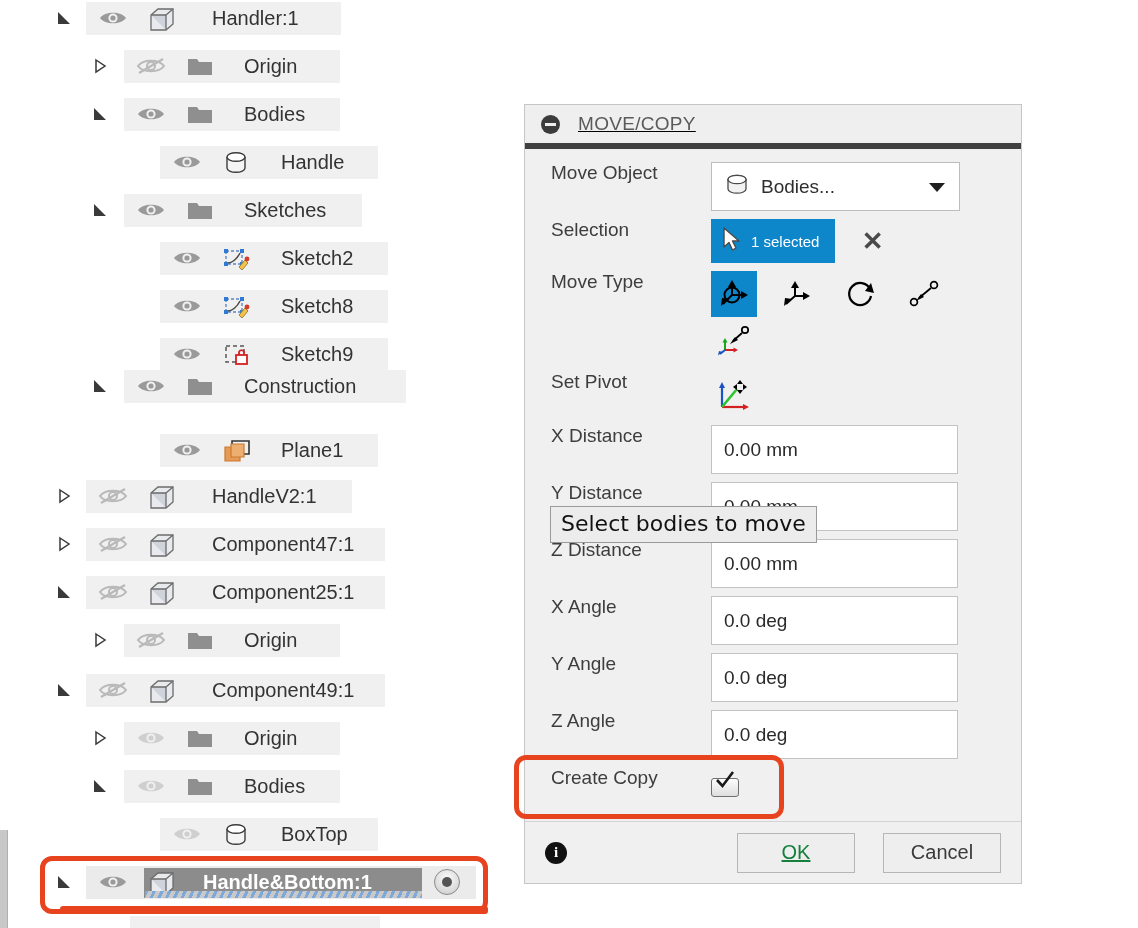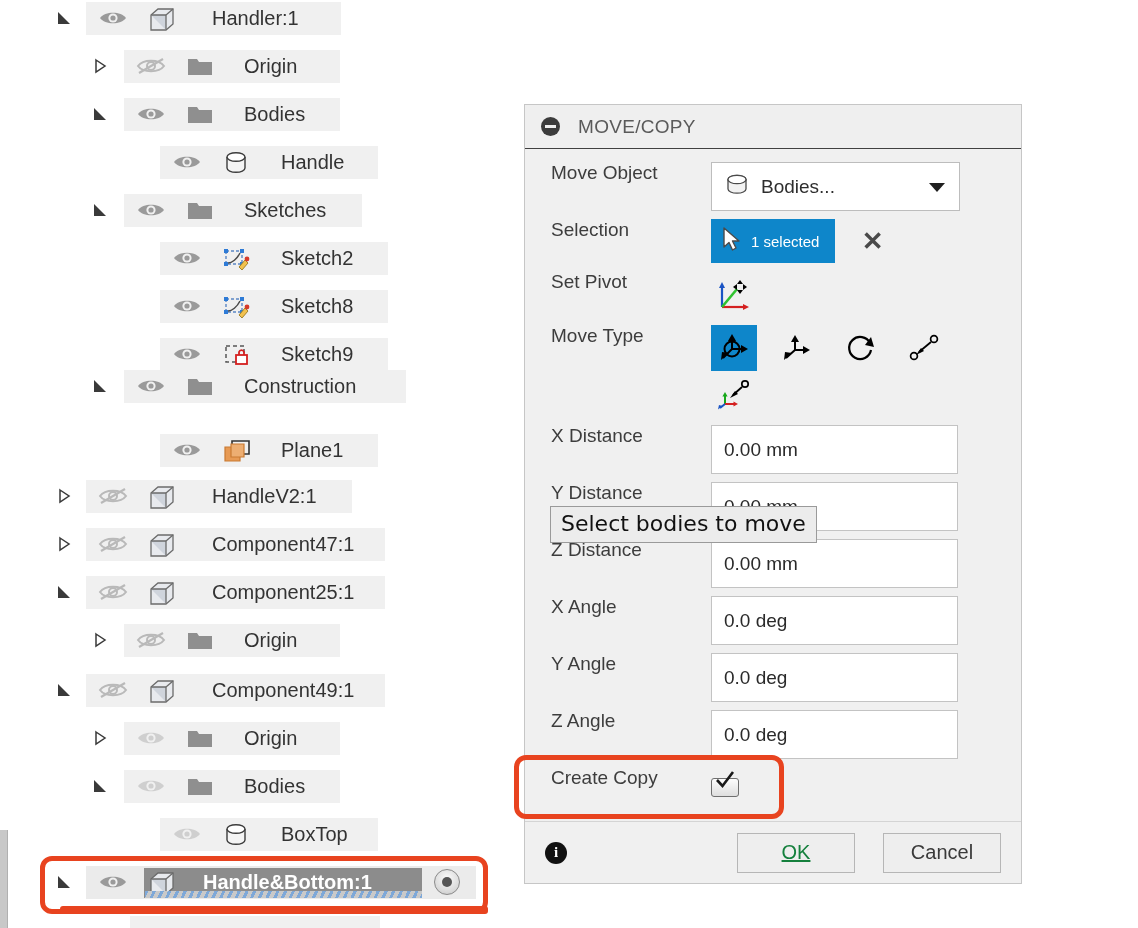--- a/index.html
+++ b/index.html
@@ -130,25 +130,26 @@
     left: 524px;
     top: 104px;
     width: 498px;
     background: #f0f0f0;
     border: 1px solid #c6c6c6;
     box-sizing: border-box;
   }
   .dlg-header {
     height: 44px;
     background: #efefef;
-    border-bottom: 1px solid #404040;
+    border-bottom: 6px solid #404040;
     display: flex;
     align-items: center;
     padding-left: 16px;
     box-sizing: border-box;
+    text-decoration: underline;
   }
   .collapse-icon {
     width: 19px; height: 19px;
     border-radius: 50%;
     background: #3c3c3c;
     position: relative;
     flex: 0 0 auto;
   }
   .collapse-icon::after {
     content: "";
@@ -705,20 +706,78 @@
       <div class="fctl">
         <span class="sel-btn">
           <span>
             <svg width="22" height="26" viewBox="0 0 22 26">
               <path d="M3 2 L3 21 L8 16.5 L11.5 24 L15 22 L11.5 15 L18 15 Z" fill="#ffffff" stroke="#4b4b4b" stroke-width="1.4" stroke-linejoin="round"></path>
             </svg>
           </span>
           <span class="sel-btn-text">1 selected</span>
         </span>
         <span class="clear-x">✕</span>
+      </div>
+    </div>
+
+    <div class="frow">
+      <div class="flabel">Move Type</div>
+      <div class="fctl">
+        <span class="mt-btn active">
+          <svg width="34" height="34" viewBox="0 0 34 34">
+            <g stroke="#000000" stroke-width="2" fill="none">
+              <circle cx="15" cy="18" r="7.5"></circle>
+              <path d="M15 18 L15 5"></path>
+                <path d="M15 18 L29 18"></path>
+                <path d="M15 18 L6 27"></path>
+            </g>
+            <path d="M15 3 l4 7 l-8 0 z" fill="#000"></path>
+            <path d="M31 18 l-7 4 l0 -8 z" fill="#000"></path>
+            <path d="M4 29 l1 -8 l7 1 z" fill="#000"></path>
+          </svg>
+        </span>
+        <span class="mt-btn">
+          <svg width="34" height="34" viewBox="0 0 34 34">
+            <g stroke="#000000" stroke-width="2" fill="none">
+              <path d="M15 19 L15 7"></path>
+                <path d="M15 19 L28 19"></path>
+                <path d="M15 19 L6 27"></path>
+            </g>
+            <path d="M15 4 l4 7 l-8 0 z" fill="#000"></path>
+            <path d="M30 19 l-7 4 l0 -8 z" fill="#000"></path>
+            <path d="M4 29 l1 -8 l7 1 z" fill="#000"></path>
+          </svg>
+        </span>
+        <span class="mt-btn">
+          <svg width="34" height="34" viewBox="0 0 34 34">
+            <path d="M26 12 A11 11 0 1 0 27 19" stroke="#000" stroke-width="2.2" fill="none"></path>
+            <path d="M27 6 l3 10 l-9 -2 z" fill="#000"></path>
+          </svg>
+        </span>
+        <span class="mt-btn">
+          <svg width="34" height="34" viewBox="0 0 34 34">
+            <circle cx="27" cy="8" r="3.4" fill="none" stroke="#000" stroke-width="1.7"></circle>
+            <circle cx="7" cy="25" r="3.4" fill="none" stroke="#000" stroke-width="1.7"></circle>
+            <path d="M24 11 L12 21" stroke="#000" stroke-width="1.8"></path>
+            <path d="M9 24 l8 -4 l-3 -3 z" fill="#000"></path>
+          </svg>
+        </span>
+        <span class="mt-btn">
+          <svg width="34" height="34" viewBox="0 0 34 34">
+            <circle cx="28" cy="7" r="3.2" fill="none" stroke="#000" stroke-width="1.7"></circle>
+            <path d="M25 10 L16 18" stroke="#000" stroke-width="1.8"></path>
+            <path d="M13 21 l8 -4 l-3 -3 z" fill="#000"></path>
+            <path d="M8 27 L8 17" stroke="#17a81a" stroke-width="2"></path>
+            <path d="M8 15 l2.6 4.5 l-5.2 0 z" fill="#17a81a"></path>
+            <path d="M8 27 L19 27" stroke="#d42020" stroke-width="2"></path>
+            <path d="M21 27 l-4.5 2.6 l0 -5.2 z" fill="#d42020"></path>
+            <path d="M8 27 L3 31" stroke="#1a54c4" stroke-width="2"></path>
+            <path d="M1 32.5 l1 -4.6 l3.6 1.2 z" fill="#1a54c4"></path>
+          </svg>
+        </span>
       </div>
     </div>
 
     <div class="frow">
       <div class="flabel">Set Pivot</div>
       <div class="fctl">
         <span class="mt-btn">
           <svg width="38" height="36" viewBox="0 0 38 36">
             <path d="M7 31 L7 10" stroke="#1a54c4" stroke-width="2.2"></path>
             <path d="M7 6 l3 6 l-6 0 z" fill="#1a54c4"></path>
@@ -729,78 +788,20 @@
               <path d="M25 4 l3 4 l-6 0 z"></path>
               <path d="M25 18 l3 -4 l-6 0 z"></path>
               <path d="M18 11 l4 3 l0 -6 z"></path>
               <path d="M32 11 l-4 3 l0 -6 z"></path>
             </g>
           </svg>
         </span>
       </div>
     </div>
 
-    <div class="frow">
-      <div class="flabel">Move Type</div>
-      <div class="fctl">
-        <span class="mt-btn active">
-          <svg width="34" height="34" viewBox="0 0 34 34">
-            <g stroke="#000000" stroke-width="2" fill="none">
-              <circle cx="15" cy="18" r="7.5"></circle>
-              <path d="M15 18 L15 5"></path>
-                <path d="M15 18 L29 18"></path>
-                <path d="M15 18 L6 27"></path>
-            </g>
-            <path d="M15 3 l4 7 l-8 0 z" fill="#000"></path>
-            <path d="M31 18 l-7 4 l0 -8 z" fill="#000"></path>
-            <path d="M4 29 l1 -8 l7 1 z" fill="#000"></path>
-          </svg>
-        </span>
-        <span class="mt-btn">
-          <svg width="34" height="34" viewBox="0 0 34 34">
-            <g stroke="#000000" stroke-width="2" fill="none">
-              <path d="M15 19 L15 7"></path>
-                <path d="M15 19 L28 19"></path>
-                <path d="M15 19 L6 27"></path>
-            </g>
-            <path d="M15 4 l4 7 l-8 0 z" fill="#000"></path>
-            <path d="M30 19 l-7 4 l0 -8 z" fill="#000"></path>
-            <path d="M4 29 l1 -8 l7 1 z" fill="#000"></path>
-          </svg>
-        </span>
-        <span class="mt-btn">
-          <svg width="34" height="34" viewBox="0 0 34 34">
-            <path d="M26 12 A11 11 0 1 0 27 19" stroke="#000" stroke-width="2.2" fill="none"></path>
-            <path d="M27 6 l3 10 l-9 -2 z" fill="#000"></path>
-          </svg>
-        </span>
-        <span class="mt-btn">
-          <svg width="34" height="34" viewBox="0 0 34 34">
-            <circle cx="27" cy="8" r="3.4" fill="none" stroke="#000" stroke-width="1.7"></circle>
-            <circle cx="7" cy="25" r="3.4" fill="none" stroke="#000" stroke-width="1.7"></circle>
-            <path d="M24 11 L12 21" stroke="#000" stroke-width="1.8"></path>
-            <path d="M9 24 l8 -4 l-3 -3 z" fill="#000"></path>
-          </svg>
-        </span>
-        <span class="mt-btn">
-          <svg width="34" height="34" viewBox="0 0 34 34">
-            <circle cx="28" cy="7" r="3.2" fill="none" stroke="#000" stroke-width="1.7"></circle>
-            <path d="M25 10 L16 18" stroke="#000" stroke-width="1.8"></path>
-            <path d="M13 21 l8 -4 l-3 -3 z" fill="#000"></path>
-            <path d="M8 27 L8 17" stroke="#17a81a" stroke-width="2"></path>
-            <path d="M8 15 l2.6 4.5 l-5.2 0 z" fill="#17a81a"></path>
-            <path d="M8 27 L19 27" stroke="#d42020" stroke-width="2"></path>
-            <path d="M21 27 l-4.5 2.6 l0 -5.2 z" fill="#d42020"></path>
-            <path d="M8 27 L3 31" stroke="#1a54c4" stroke-width="2"></path>
-            <path d="M1 32.5 l1 -4.6 l3.6 1.2 z" fill="#1a54c4"></path>
-          </svg>
-        </span>
-      </div>
-    </div>
-
     <div id="field-rows">
         <div class="frow">
           <div class="flabel">X Distance</div>
           <div class="fctl">
             <div class="field">0.00 mm</div>
           </div>
         </div>
         <div class="frow">
           <div class="flabel">Y Distance</div>
           <div class="fctl">

